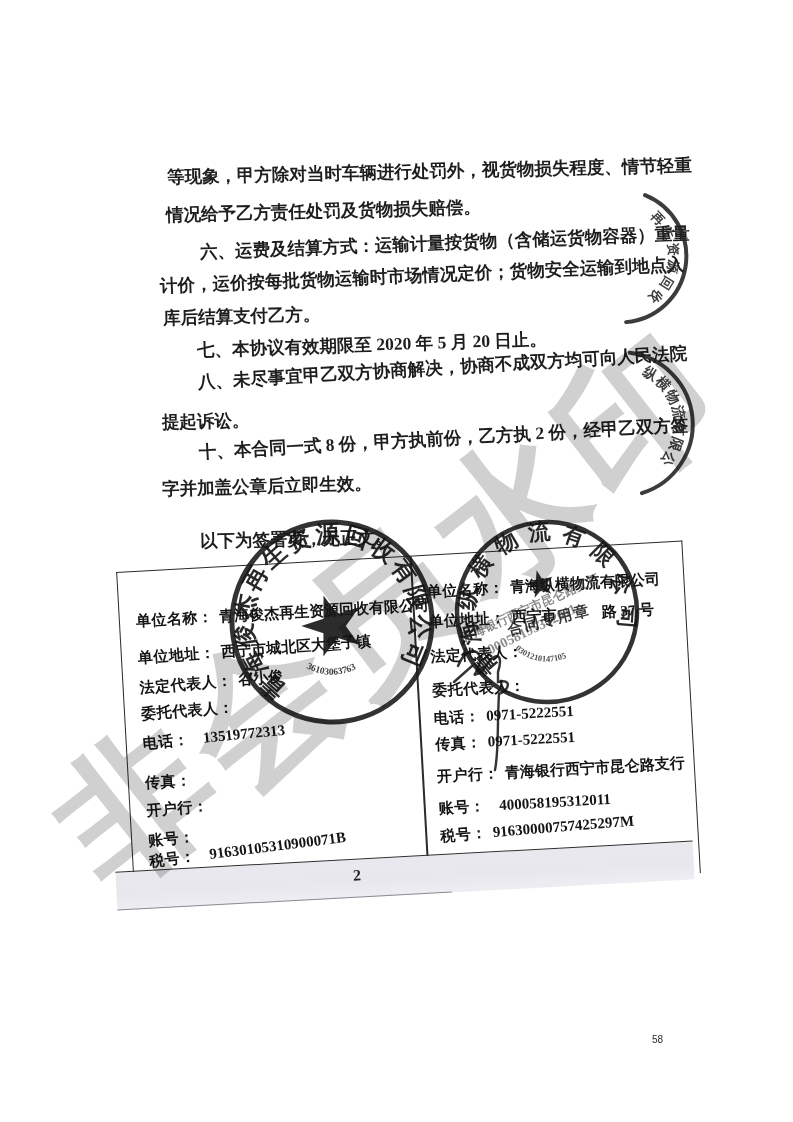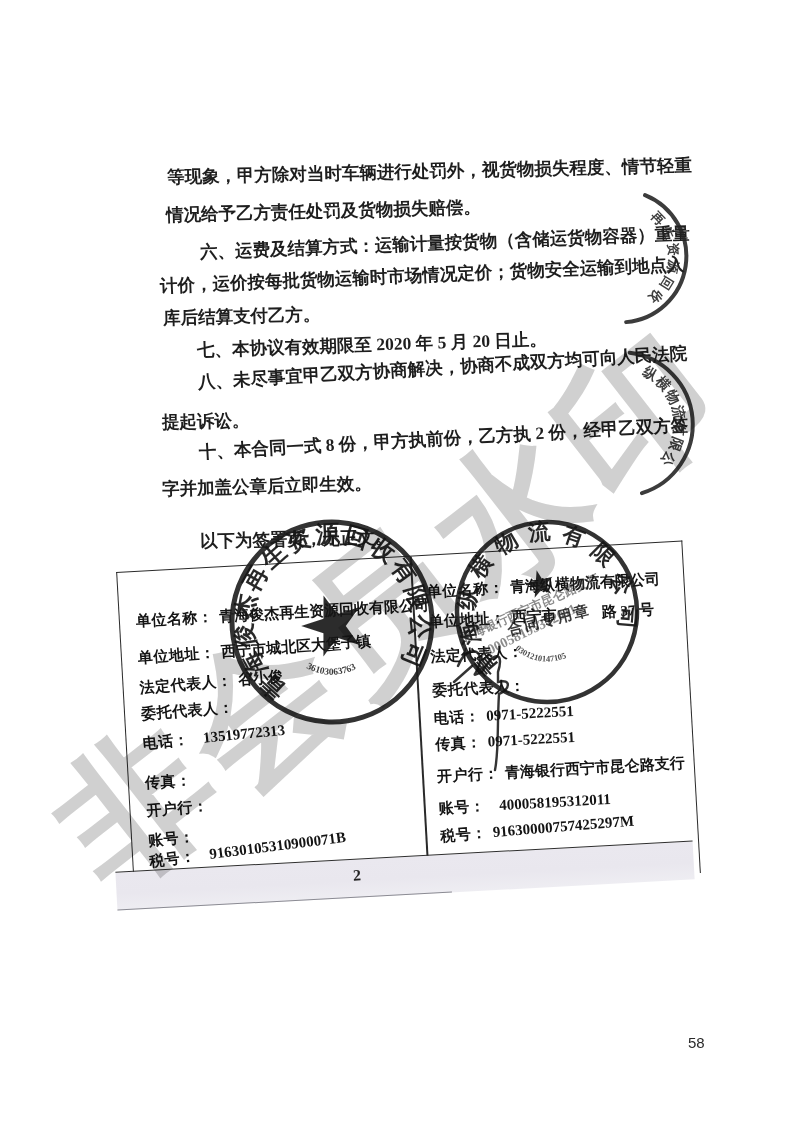--- a/index.html
+++ b/index.html
@@ -16,21 +16,21 @@
         transform-origin:0 50%;}
   .trow .lbl{letter-spacing:.5px;}
   .trow .val{margin-left:6px;}
   .trow .gap{margin-left:14px;}
   
   .band{position:absolute;left:116px;top:856px;width:578px;height:38px;
         transform:rotate(-3.1deg);border-top:1.8px solid #2e2e2e;
         background:linear-gradient(180deg,#eae8ef 0%,#e9e7ee 55%,#eeedf2 100%);}
   .band:after{content:"";position:absolute;left:0;bottom:0;width:58%;height:1.4px;background:#8b8b93;}
   .pagenum{position:absolute;left:41%;top:7px;font-size:16px;font-weight:700;color:#222;}
-  .bates{position:absolute;left:688px;top:1034px;font-size:15px;color:#2a2a2a;
+  .bates{position:absolute;left:652px;top:1034px;font-size:10px;color:#2a2a2a;
          font-family:"Liberation Sans","DejaVu Sans",sans-serif;}
   
   .watermark{position:absolute;left:17px;top:774px;transform:rotate(-38deg);transform-origin:0 0;
              font-size:150px;font-weight:700;letter-spacing:8px;white-space:nowrap;
              color:#a9a9a9;opacity:.55;mix-blend-mode:multiply;z-index:6;pointer-events:none;}
   
   .seal{position:absolute;z-index:4;}
   .sealA{left:222px;top:512px;width:220px;height:220px;transform:rotate(-18deg);}
   .sealB{left:452px;top:517px;width:190px;height:190px;transform:rotate(-14deg);
          border-radius:50%;overflow:hidden;}

